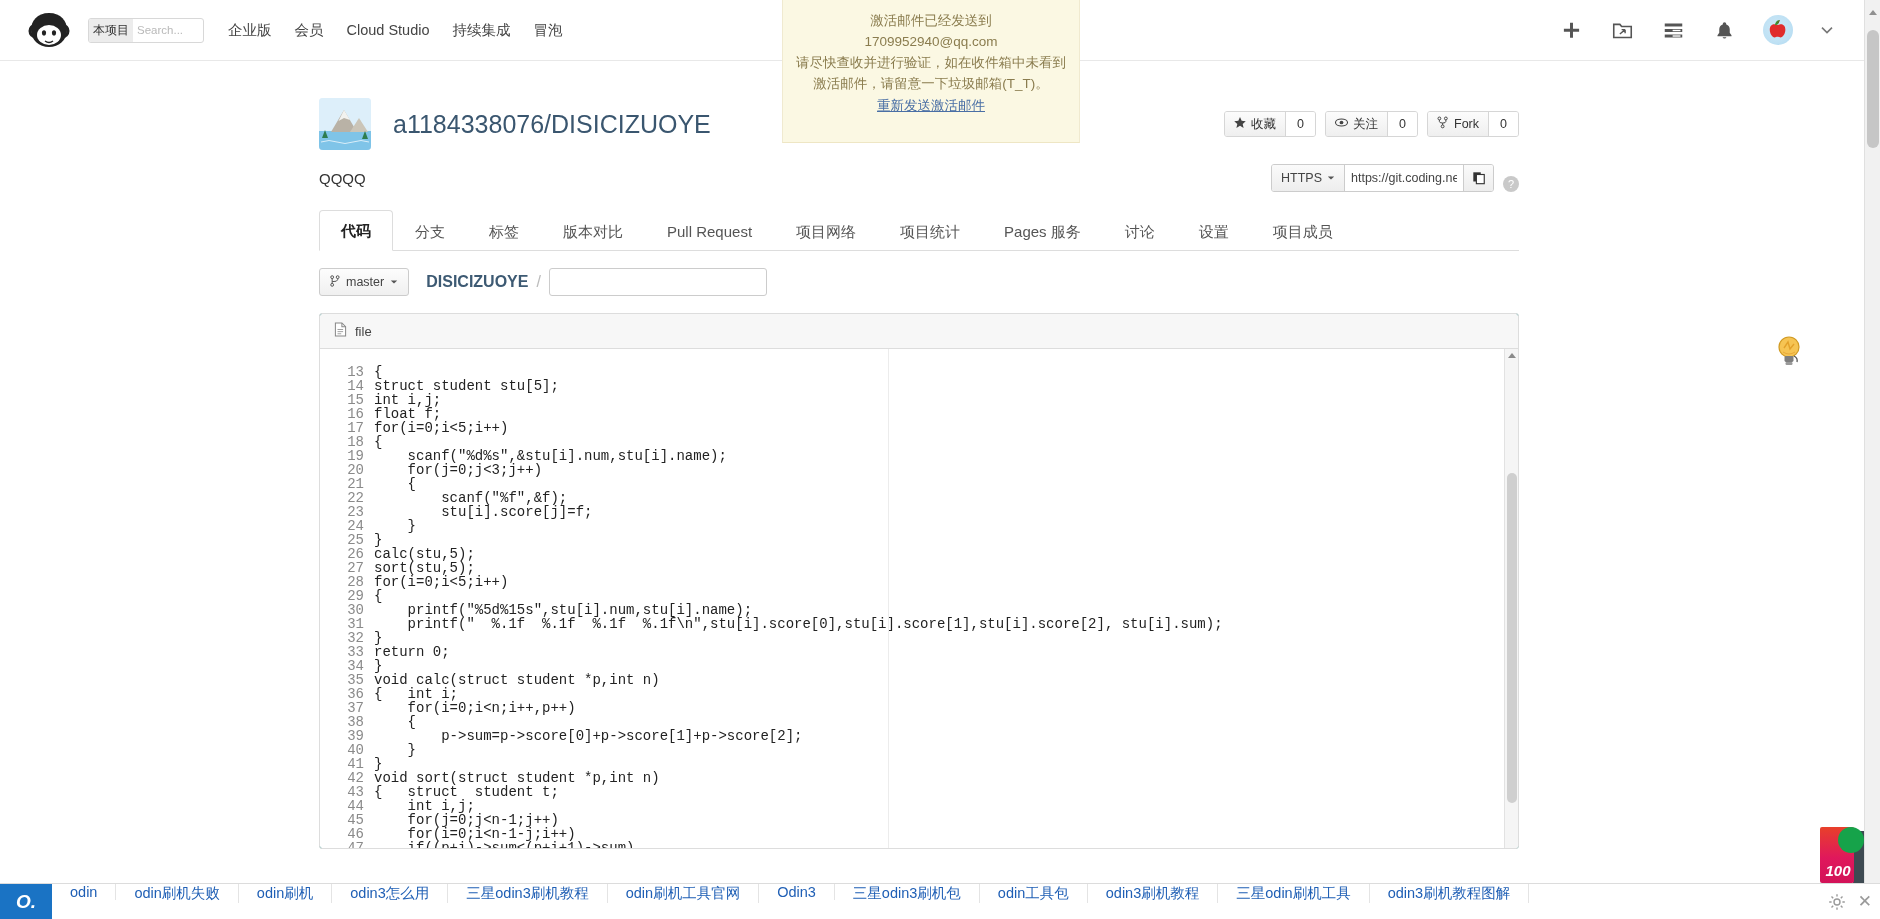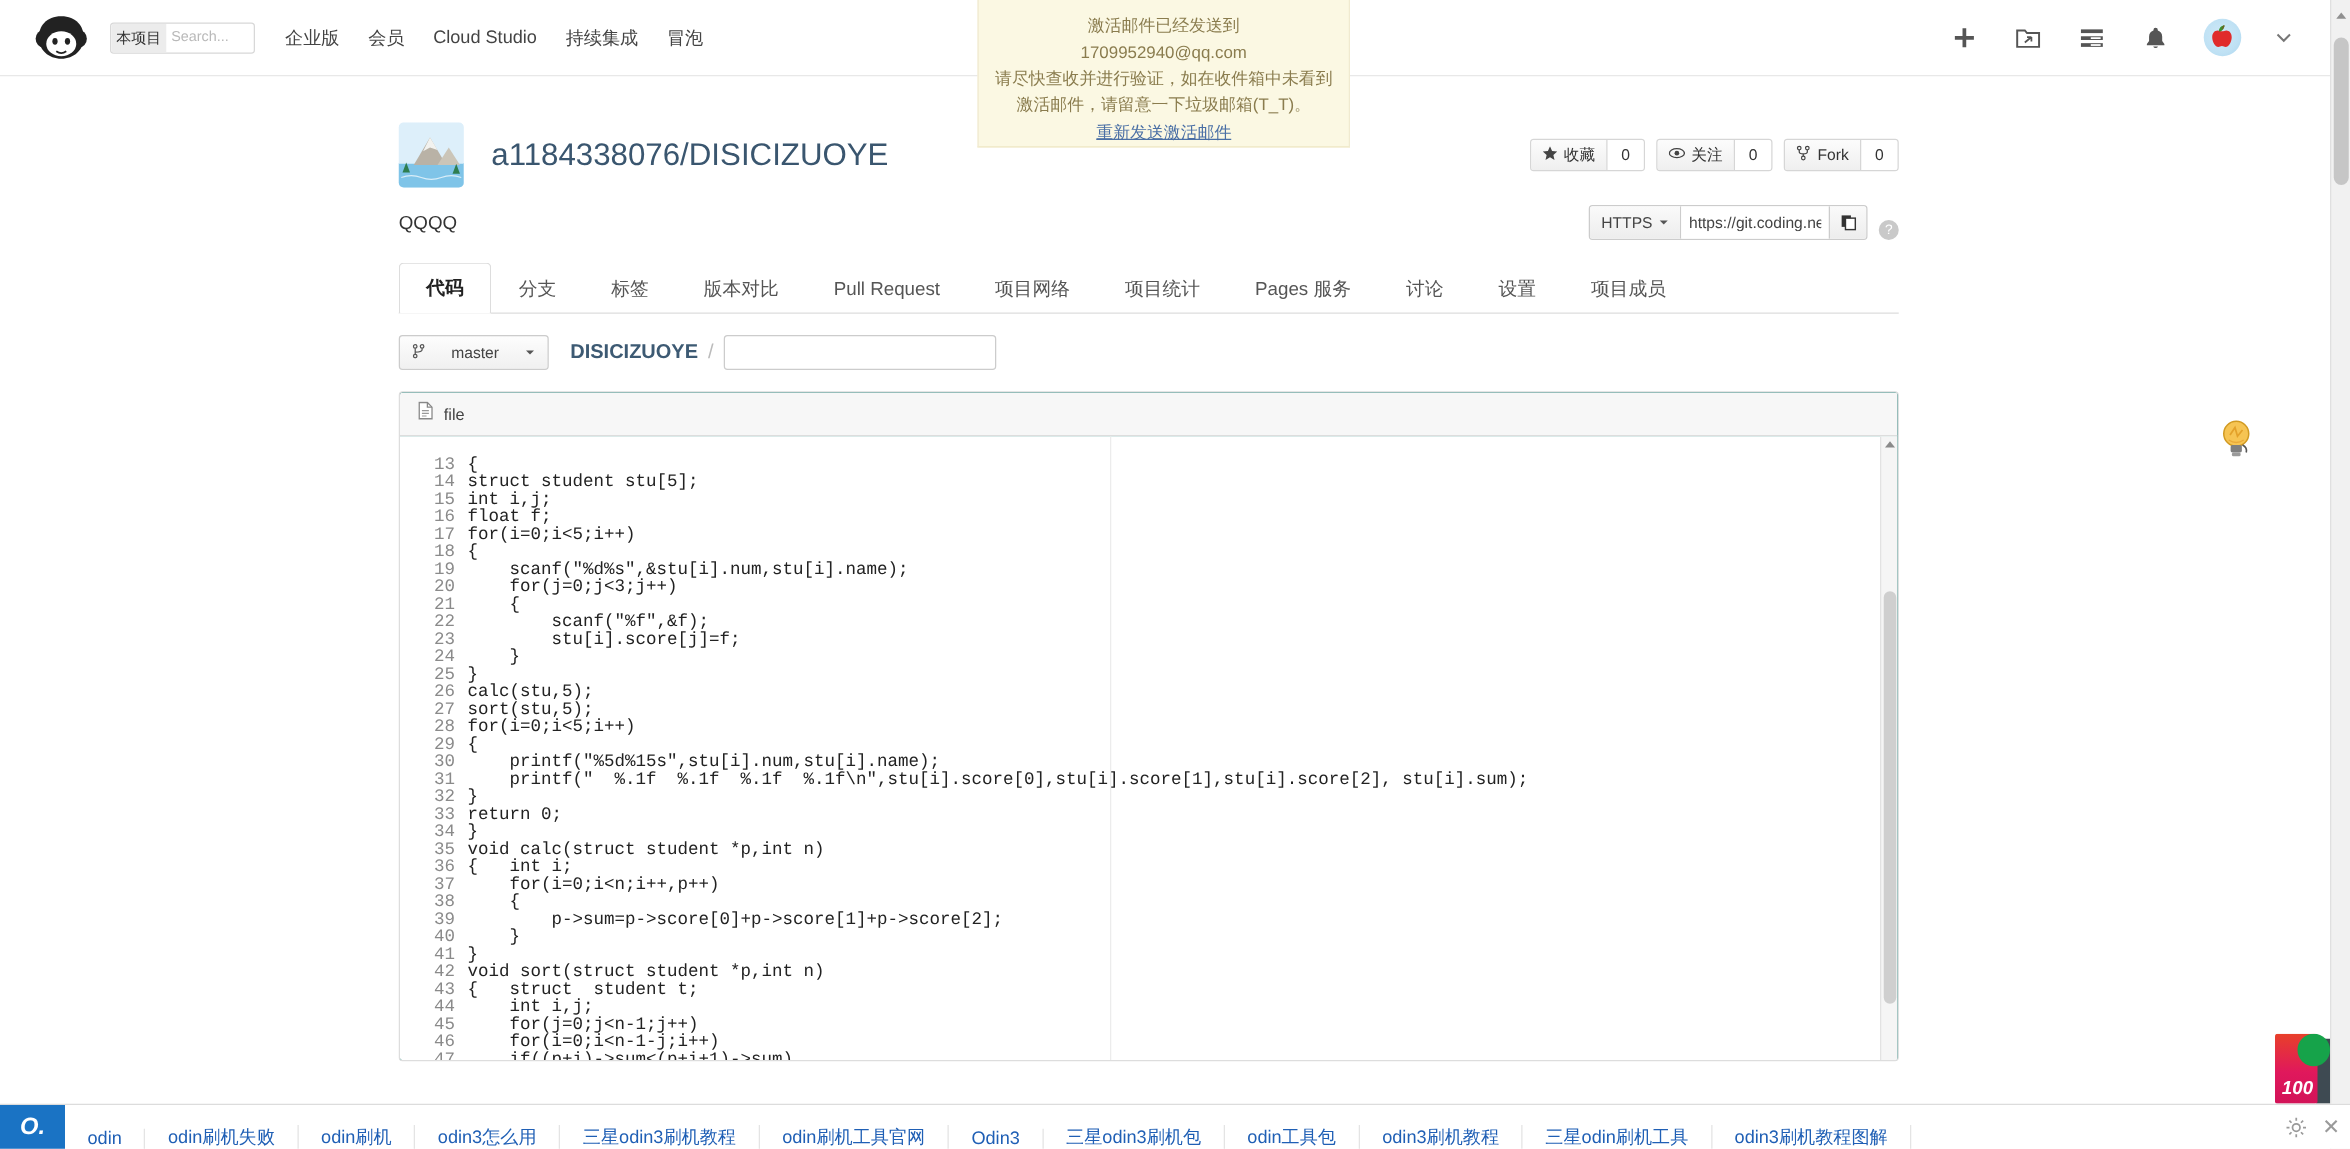--- a/index.html
+++ b/index.html
@@ -60,21 +60,21 @@
   .avatar-apple {
     width: 30px; height: 30px; border-radius: 50%;
     background: radial-gradient(circle at 45% 45%, #cfe9f7 0%, #bfe1f4 60%, #a9d6ef 100%);
     display:flex; align-items:center; justify-content:center; overflow:hidden;
   }
   .chev-down { width: 14px; height: 14px; color:#777; }
 
   
   .notify {
     position: absolute; top: 0; left: 782px;
-    width: 298px; height: 118px;
+    width: 298px; height: 143px;
     background: #fbf8e3;
     border-left: 1px solid #f0ead0;
     border-right: 1px solid #f0ead0;
     border-bottom: 1px solid #eee6c4;
     text-align: center;
     padding-top: 10px;
     z-index: 20;
   }
   .notify p {
     margin: 0; font-size: 13.5px; color: #8a7c4e;
@@ -148,21 +148,21 @@
   }
   .tab.active {
     color: #222; font-weight: bold;
     background: #fff; border-color: #ddd; border-bottom: 1px solid #fff;
     border-radius: 4px 4px 0 0;
   }
 
   
   .branch-row { display: flex; align-items: center; height: 62px; }
   .branch-btn {
-    display: flex; align-items: center; gap: 21px;
+    display: flex; align-items: center; gap: 6px;
     height: 28px; padding: 0 10px;
     border: 1px solid #ccc; border-radius: 3px;
     background: linear-gradient(#fdfdfd, #f0f0f0);
     font-size: 12.5px; color: #444; cursor: pointer;
   }
   .crumb { font-size: 16px; font-weight: bold; color: #3d5a73; margin-left: 17px; cursor: pointer; }
   .crumb-sep { font-size: 16px; color: #bbb; margin: 0 8px; }
   .crumb-input {
     width: 218px; height: 28px; border: 1px solid #ccc; border-radius: 3px;
     outline: none; padding: 0 7px; font-size: 13px;
@@ -227,21 +227,21 @@
   .taskbar {
     position: absolute; left: 0; bottom: 0; width: 1880px; height: 36px;
     background: #ffffff; border-top: 1px solid #dcdcdc;
     display: flex; align-items: stretch; z-index: 40;
   }
   .tb-logo {
     width: 52px; background: #1a73c4; color: #fff;
     display: flex; align-items: center; justify-content: center;
     font-size: 19px; font-weight: bold; font-style: italic;
   }
-  .tb-items { display: flex; align-items: flex-end; flex: 1; }
+  .tb-items { display: flex; align-items: flex-start; flex: 1; }
   .tb-item {
     display: flex; align-items: center; justify-content: center;
     padding: 0 18px; font-size: 14.5px; color: #1f5fb5;
     border-right: 1px solid #e4e4e4; cursor: pointer; white-space: nowrap;
   }
   .tb-right { display: flex; align-items: center; gap: 12px; padding: 0 8px; margin-left: auto; }
   .tb-gear { width: 18px; height: 18px; color: #9a9a9a; }
   .tb-close { font-size: 17px; color: #9a9a9a; cursor: pointer; }
 
   

